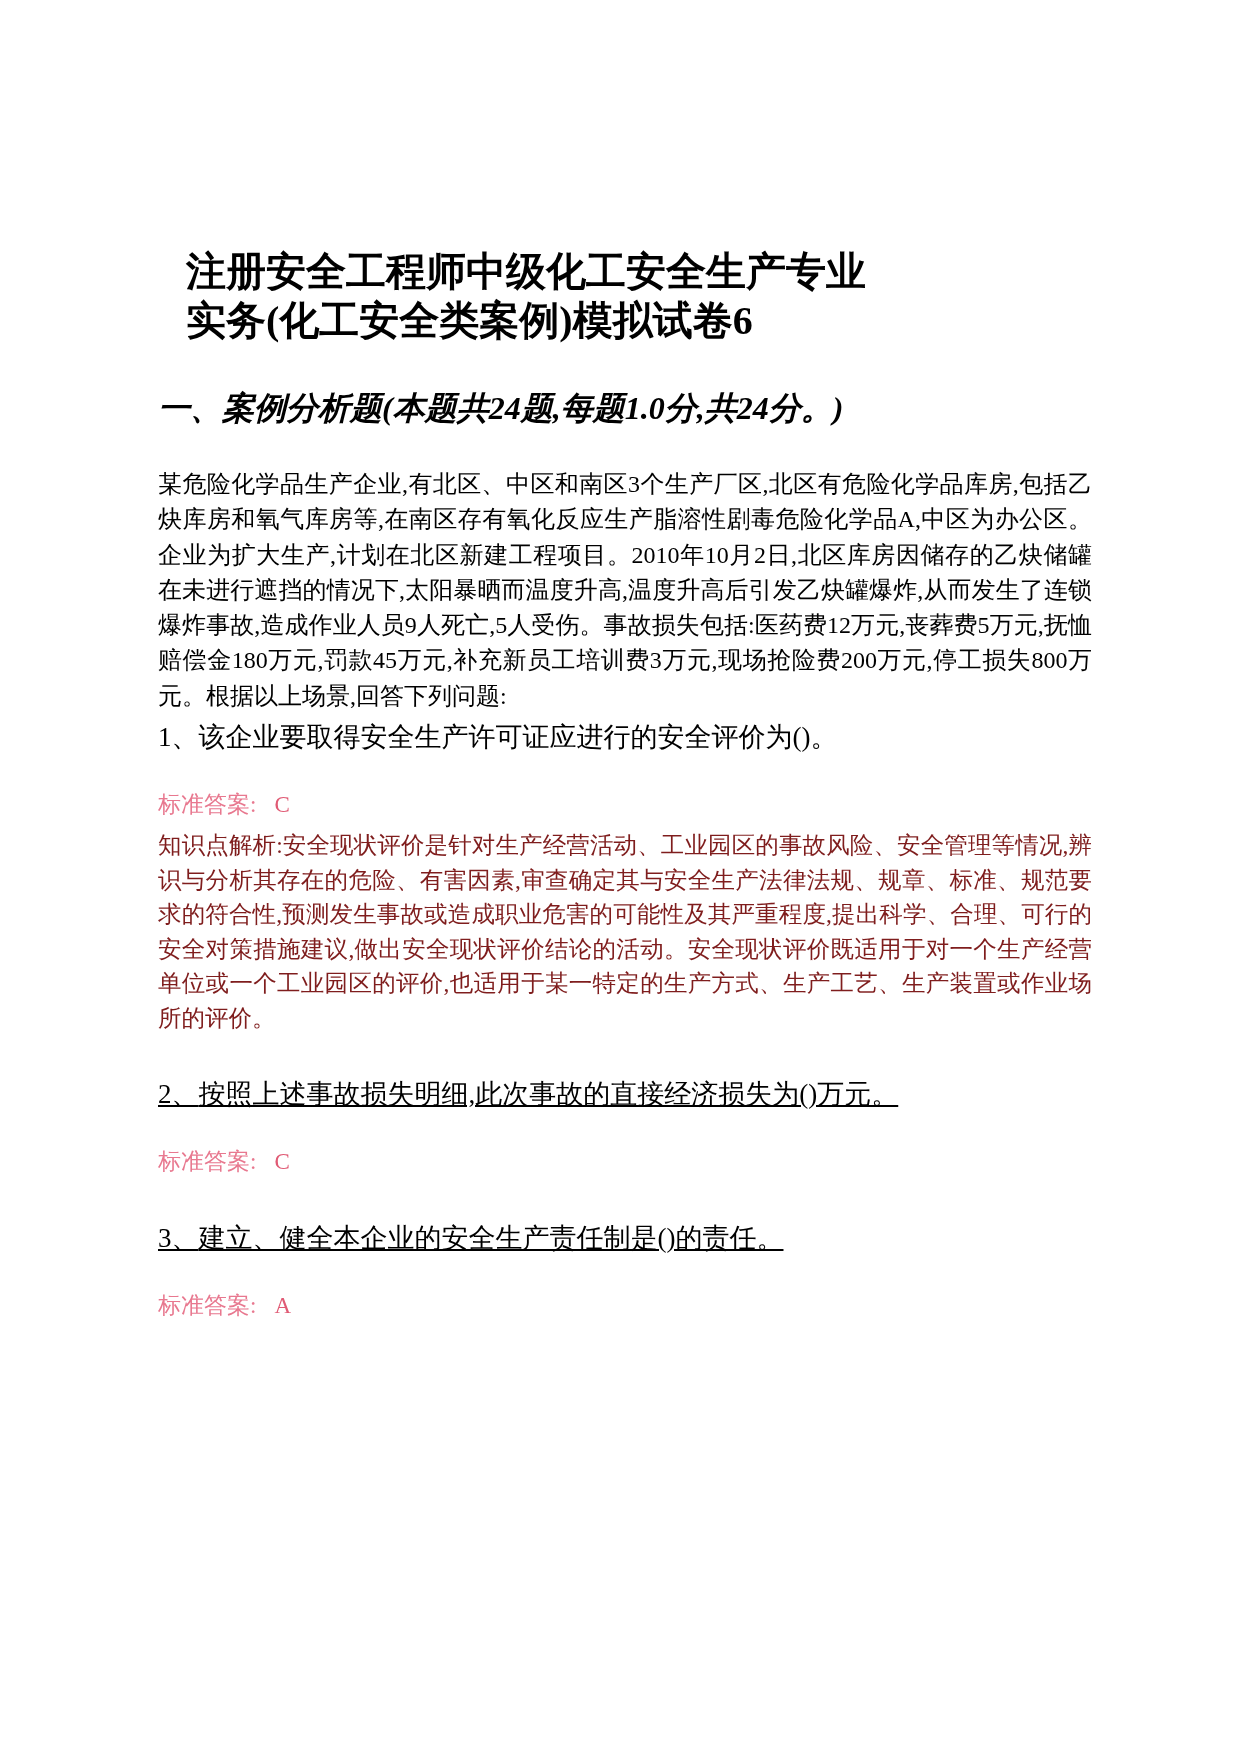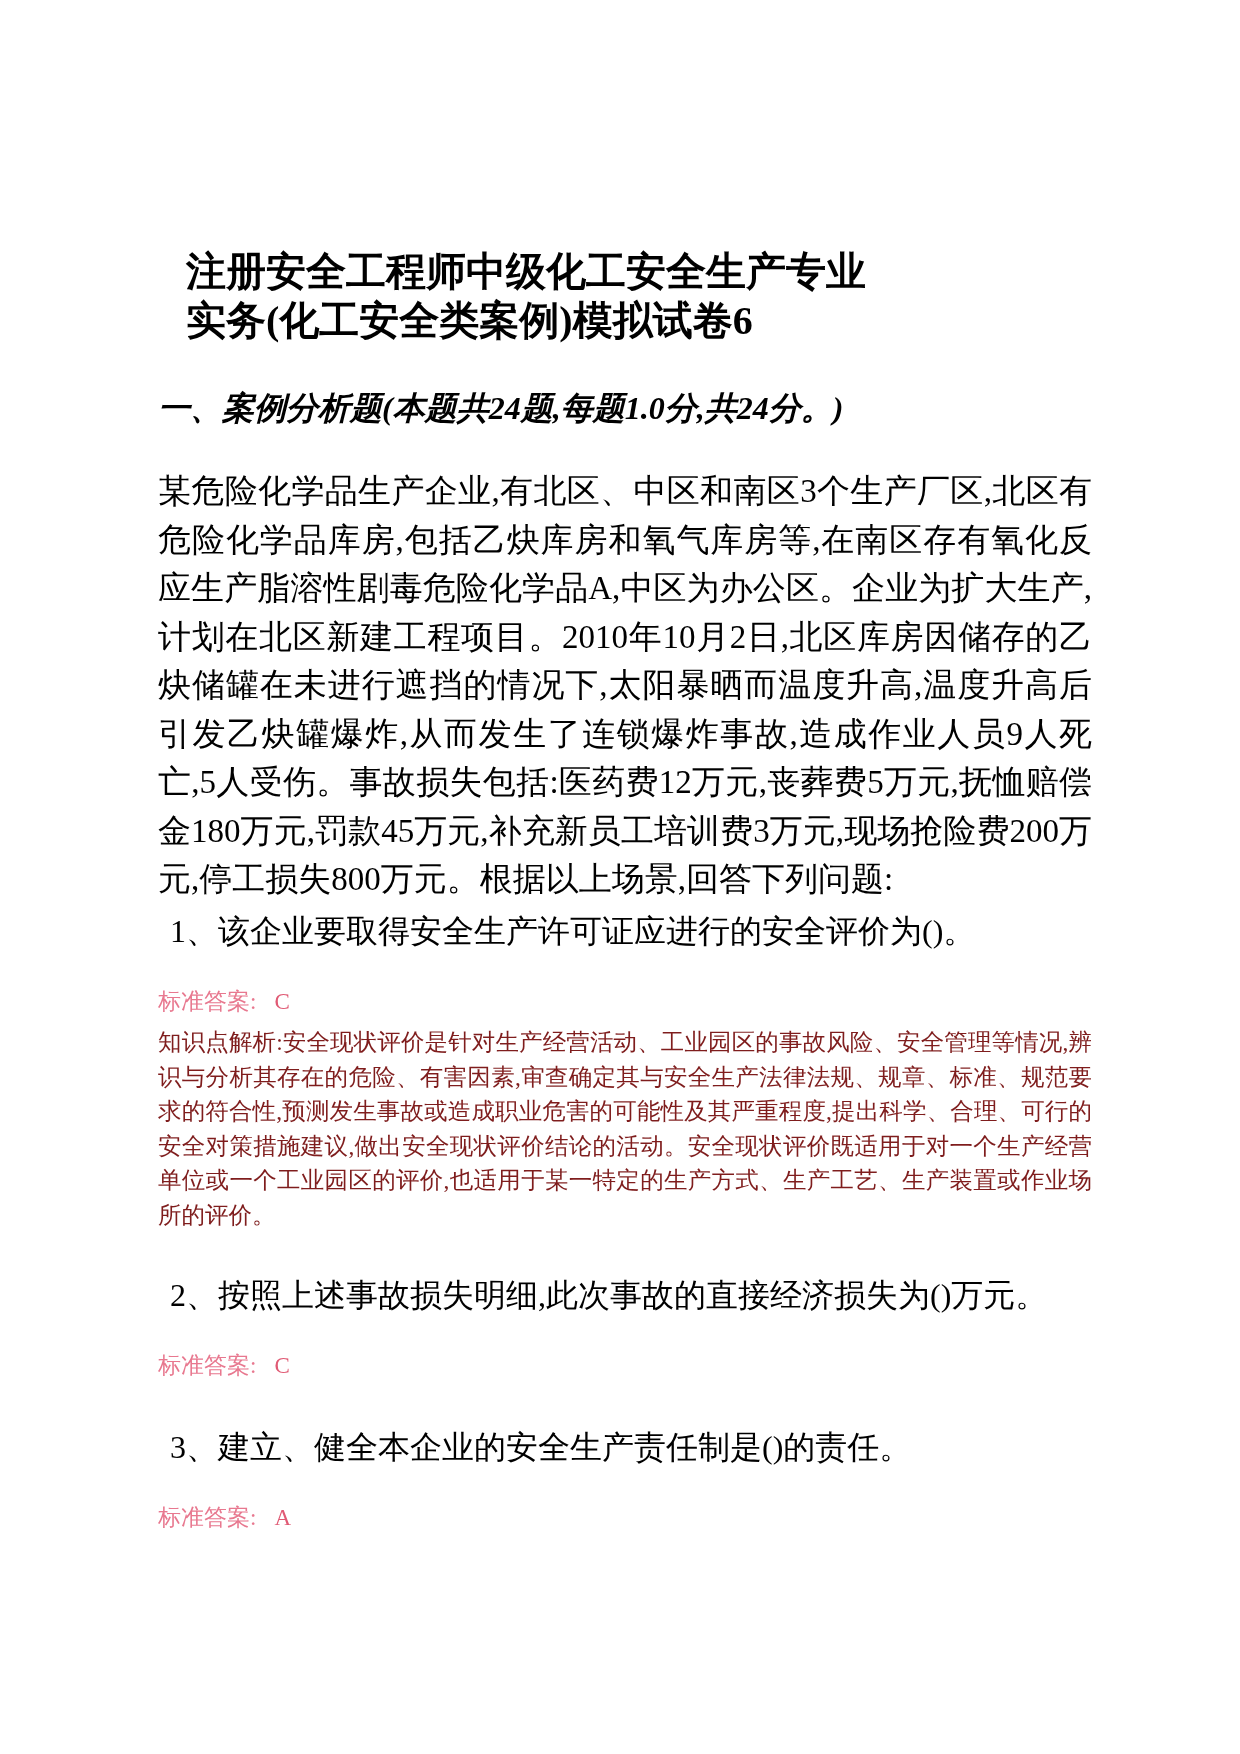--- a/index.html
+++ b/index.html
@@ -42,35 +42,36 @@
   .section-heading {
     font-size: 32px;
     font-weight: bold;
     line-height: 1.42;
     margin: 40px 0 0 0;
     width: 860px;
     font-family: "Liberation Serif", "DejaVu Serif", serif;
     font-style: italic;
   }
   .body-para {
-    font-size: 33px;
+    font-size: 24px;
     line-height: 1.47;
     margin: 36px 0 0 0;
     text-align: justify;
     text-justify: inter-character;
     width: 934px;
   }
   .question {
-    font-size: 32px;
+    font-size: 27px;
     line-height: 1.47;
-    margin: 4px 0 0 12px;
+    margin: 4px 0 0 0;
     width: 934px;
   }
   .question.spaced {
     margin-top: 40px;
+    text-decoration: underline;
   }
   .answer-line {
     font-size: 23px;
     line-height: 1.5;
     margin: 30px 0 0 0;
     color: #e8788f;
     width: 934px;
   }
   .answer-line .ans-label { color: #e8788f; }
   .answer-line .ans-value {

